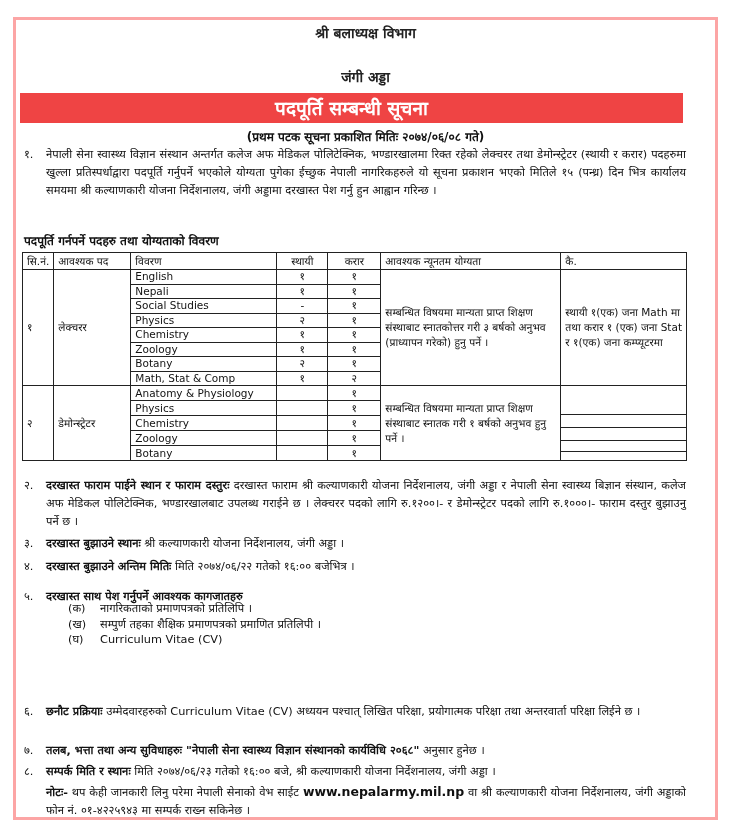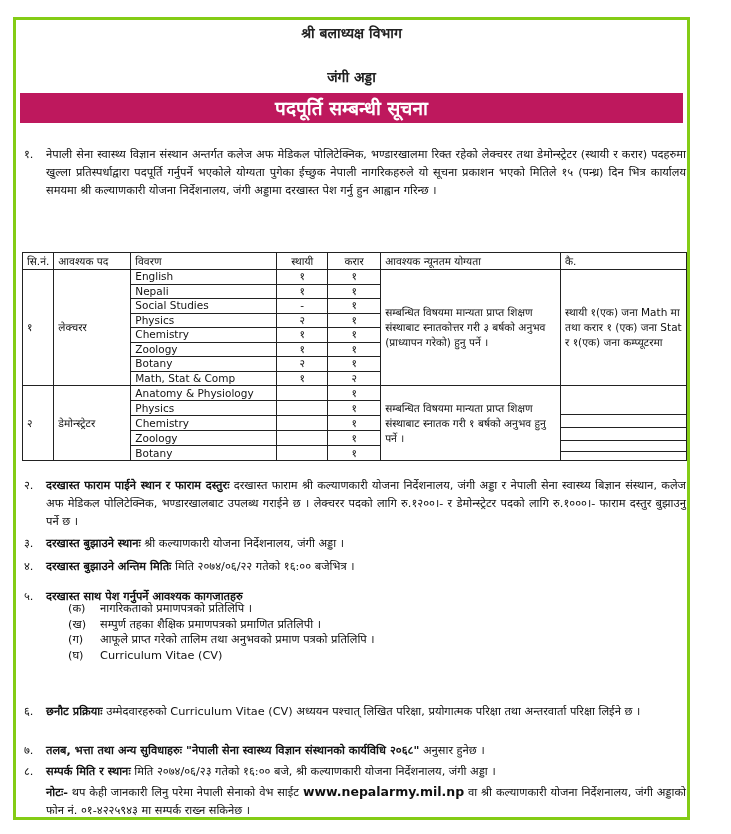--- a/index.html
+++ b/index.html
@@ -1,24 +1,24 @@
 <!DOCTYPE html>
 <html><head>
 <meta charset="utf-8">
 <style>
   html, body { margin: 0; padding: 0; background: #ffffff; }
   body { width: 731px; height: 834px; position: relative; overflow: hidden;
          font-family: "DejaVu Sans", sans-serif; color: #111; }
   .frame { position: absolute; left: 13px; top: 17px; width: 671px; height: 797px;
-           border: 3px solid #84cc16; box-sizing: content-box; }
+           border: 3px solid #fca5a5; box-sizing: content-box; padding-left: 28px; }
   .hdr { position: absolute; left: 0; width: 100%; text-align: center; font-weight: bold; color: #222; }
   .h1 { top: 3px; font-size: 14px; }
   .h2 { top: 25px; font-size: 14px; }
   .h3 { top: 47px; font-size: 14px; }
-  .banner { position: absolute; left: 4px; top: 73px; width: 663px; height: 30px; background: #be185d;
+  .banner { position: absolute; left: 4px; top: 73px; width: 663px; height: 30px; background: #ef4444;
             color: #fff; font-size: 19px; font-weight: bold; text-align: center; line-height: 30px; }
   .subdate { position: absolute; left: 0; top: 108px; width: 100%; text-align: center;
              font-size: 12px; font-weight: bold; }
   .para { position: absolute; left: 8px; font-size: 11.3px; line-height: 18px; }
   .para .num { position: absolute; left: 0; }
   .para .txt { position: absolute; left: 22px; width: 640px; text-align: justify; }
   b { font-weight: bold; }
   .secttl { position: absolute; left: 8px; top: 212px; font-size: 12px; font-weight: bold; }
   table.posts { position: absolute; left: 6px; top: 232px; border-collapse: collapse; font-size: 10.5px; }
   table.posts td, table.posts th { border: 1px solid #222; padding: 0 4px; height: 13.5px; line-height: 13px;
@@ -33,26 +33,28 @@
   .list5 .lbl { display: inline-block; width: 32px; }
   .link { font-weight: bold; font-size: 12.5px; }
 </style>
 </head>
 <body>
 
 <div class="frame">
   <div class="hdr h1">श्री बलाध्यक्ष विभाग</div>
   <div class="hdr h3">जंगी अड्डा</div>
   <div class="banner">पदपूर्ति सम्बन्धी सूचना</div>
+  <div class="subdate">(प्रथम पटक सूचना प्रकाशित मितिः २०७४/०६/०८ गते)</div>
 
   <div class="para" style="top:126px;">
     <span class="num">१.</span>
     <span class="txt">नेपाली सेना स्वास्थ्य विज्ञान संस्थान अन्तर्गत कलेज अफ मेडिकल पोलिटेक्निक, भण्डारखालमा रिक्त रहेको लेक्चरर तथा डेमोन्स्ट्रेटर (स्थायी र करार) पदहरुमा खुल्ला प्रतिस्पर्धाद्वारा पदपूर्ति गर्नुपर्ने भएकोले योग्यता पुगेका ईच्छुक नेपाली नागरिकहरुले यो सूचना प्रकाशन भएको मितिले १५ (पन्ध्र) दिन भित्र कार्यालय समयमा श्री कल्याणकारी योजना निर्देशनालय, जंगी अड्डामा दरखास्त पेश गर्नु हुन आह्वान गरिन्छ ।</span>
   </div>
 
+  <div class="secttl">पदपूर्ति गर्नपर्ने पदहरु तथा योग्यताको विवरण</div>
 
   <table class="posts">
     <thead>
       <tr>
         <th class="c-sn">सि.नं.</th>
         <th class="c-post">आवश्यक पद</th>
         <th class="c-sub">विवरण</th>
         <th class="c-perm">स्थायी</th>
         <th class="c-con">करार</th>
         <th class="c-qual">आवश्यक न्यूनतम योग्यता</th>
@@ -156,21 +158,20 @@
     <span class="num">४.</span>
     <span class="txt"><b>दरखास्त बुझाउने अन्तिम मितिः</b> <span>मिति २०७४/०६/२२ गतेको १६:०० बजेभित्र ।</span></span>
   </div>
   <div class="para" style="top:568px;">
     <span class="num">५.</span>
     <span class="txt"><b>दरखास्त साथ पेश गर्नुपर्ने आवश्यक कागजातहरु</b></span>
   </div>
   <div class="list5" style="top:581px;">
     <div><span class="lbl">(क)</span><span>नागरिकताको प्रमाणपत्रको प्रतिलिपि ।</span></div>
     <div><span class="lbl">(ख)</span><span>सम्पुर्ण तहका शैक्षिक प्रमाणपत्रको प्रमाणित प्रतिलिपी ।</span></div>
-    <div><span class="lbl">(ग)</span><span>आफूले प्राप्त गरेको तालिम तथा अनुभवको प्रमाण पत्रको प्रतिलिपि ।</span></div>
     <div><span class="lbl">(घ)</span><span>Curriculum Vitae (CV)</span></div>
   </div>
   <div class="para" style="top:683px;">
     <span class="num">६.</span>
     <span class="txt"><b>छनौट प्रक्रियाः</b> <span>उम्मेदवारहरुको Curriculum Vitae (CV) अध्ययन पश्चात् लिखित परिक्षा, प्रयोगात्मक परिक्षा तथा अन्तरवार्ता परिक्षा लिईने छ ।</span></span>
   </div>
   <div class="para" style="top:722px;">
     <span class="num">७.</span>
     <span class="txt"><b>तलब, भत्ता तथा अन्य सुविधाहरुः "नेपाली सेना स्वास्थ्य विज्ञान संस्थानको कार्यविधि २०६८"</b> <span>अनुसार हुनेछ ।</span></span>
   </div>

